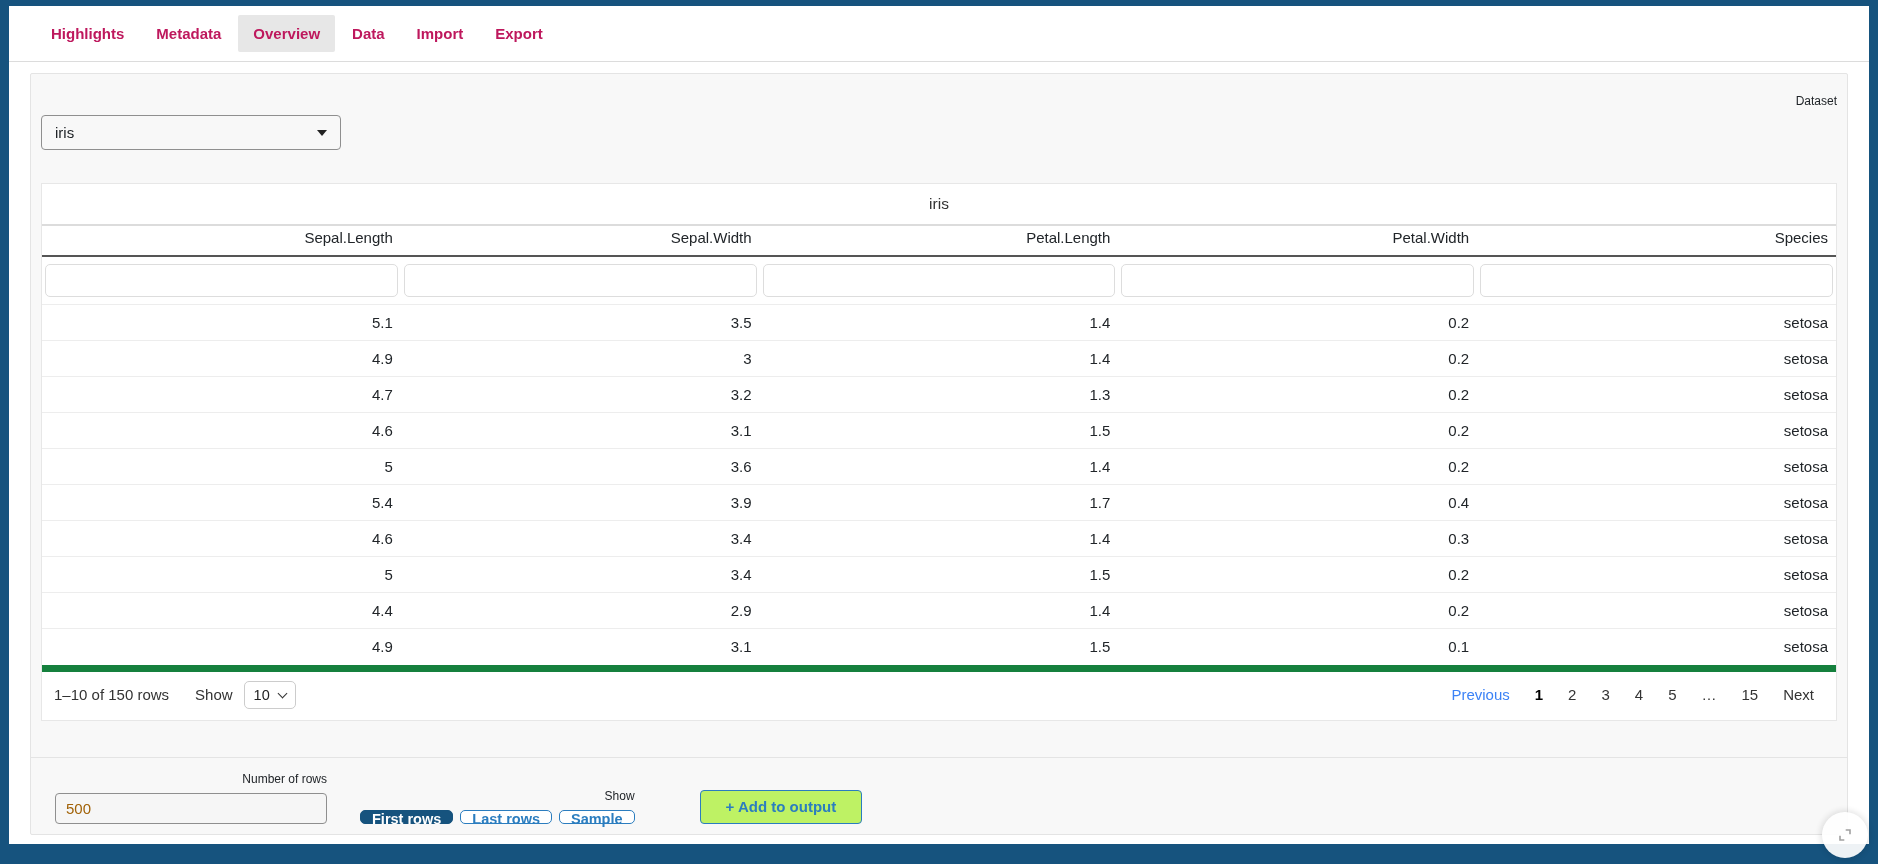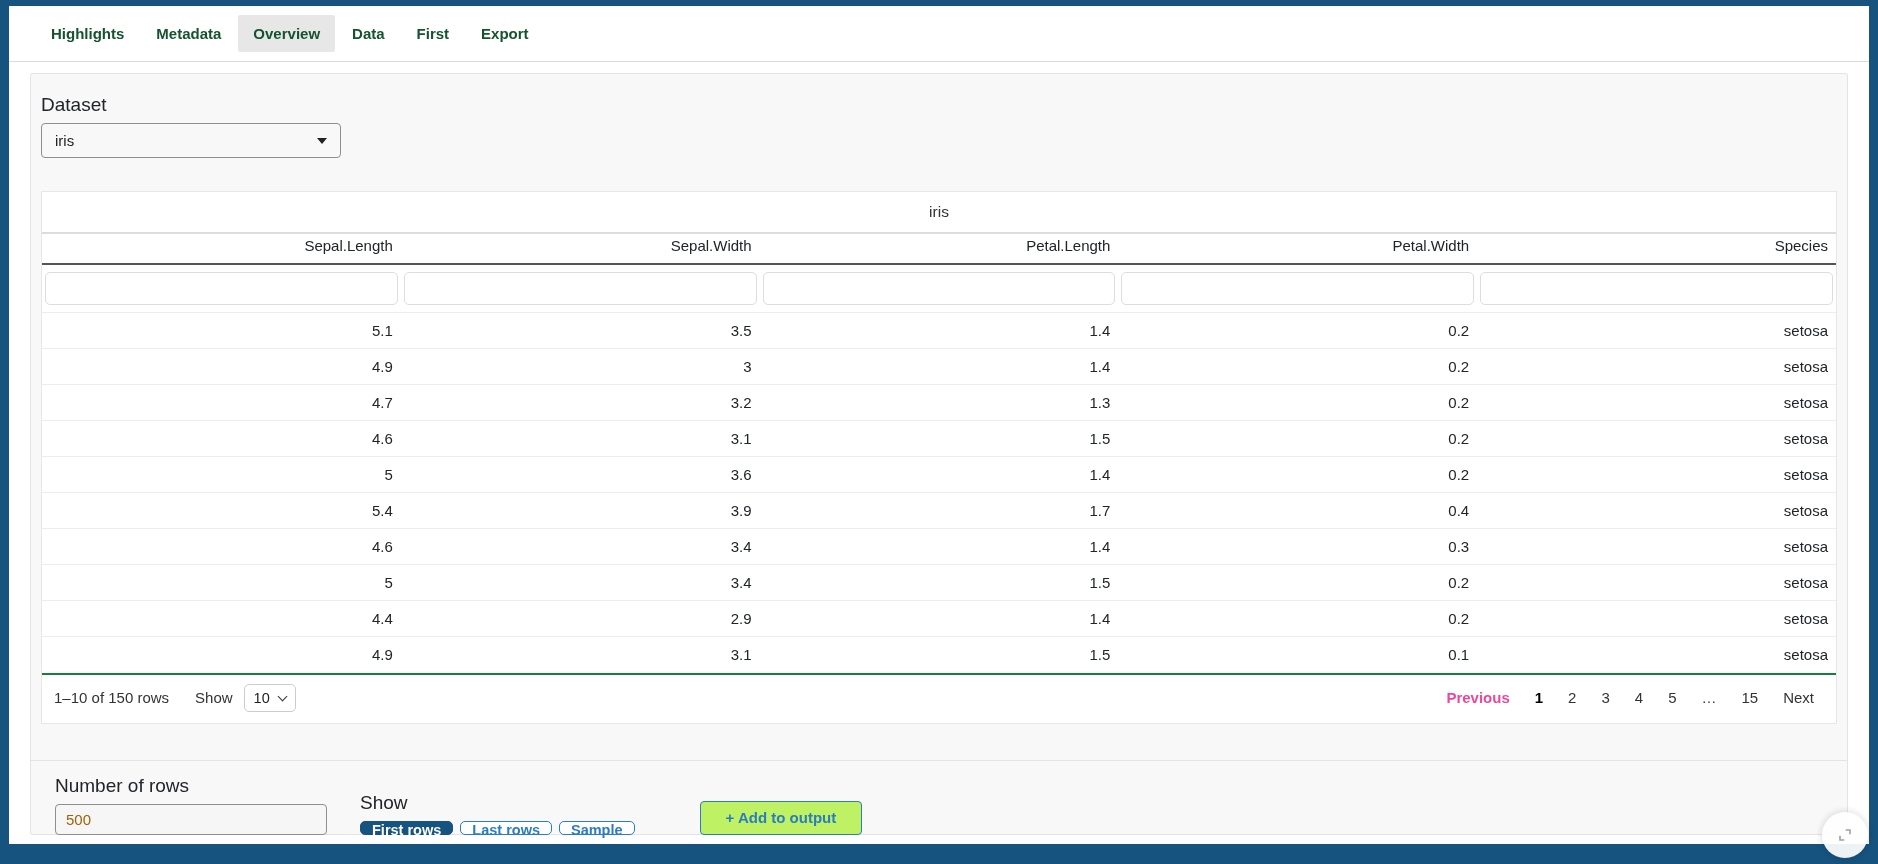--- a/index.html
+++ b/index.html
@@ -24,38 +24,38 @@
   .tabbar {
     display: flex; align-items: center;
     height: 56px;
     padding-left: 27px;
     border-bottom: 1px solid #dcdcdc;
     gap: 2px;
   }
   .tab {
     padding: 10px 15px;
     font-size: 15px; font-weight: 700;
-    color: #14532d;
+    color: #be185d;
     cursor: pointer;
     border-radius: 2px;
   }
   .tab.active { background: #e7e7e7; }
 
   
   .card {
     margin: 11px 21px 0;
     background: #f8f8f8;
     border: 1px solid #e4e4e4;
     border-radius: 2px;
     height: 762px;
   }
 
   
   .dataset-group { margin: 20px 10px 0; }
-  .field-label { font-size: 19px; color: #212529; margin-bottom: 7px; }
+  .field-label { font-size: 12px; color: #212529; margin-bottom: 7px; text-align: right; }
   .dataset-select {
     width: 300px; height: 35px;
     border: 1px solid #8f8f8f; border-radius: 4px;
     background: #f8f8f8;
     display: flex; align-items: center; justify-content: space-between;
     padding: 0 13px;
     font-size: 15px; color: #212529;
     cursor: pointer;
   }
   .caret-down {
@@ -104,21 +104,21 @@
     font-size: 15px; color: #212529;
     padding: 6px 8px;
     border-top: 1px solid #ededed;
     height: 36px;
     white-space: nowrap; overflow: hidden;
   }
 
   
   .table-footer {
     display: flex; align-items: center;
-    border-top: 2px solid #15803d;
+    border-top: 7px solid #15803d;
     padding: 9px 12px 11px;
     font-size: 15px; color: #333;
   }
   .range-text { margin-right: 26px; }
   .show-label { margin-right: 11px; }
   .page-size-select {
     height: 28px;
     border: 1px solid #cccccc; border-radius: 5px;
     background: #fff;
     display: flex; align-items: center; gap: 9px;
@@ -131,21 +131,21 @@
     border: solid #333;
     border-width: 0 1.8px 1.8px 0;
     transform: rotate(45deg);
     margin-top: -3px;
   }
   .pagination { margin-left: auto; display: flex; align-items: center; gap: 5px; }
   .page-item {
     padding: 3px 10px;
     color: #333; cursor: pointer; font-size: 15px;
   }
-  .page-item.disabled { color: #ec4899; cursor: default; font-weight: bold; }
+  .page-item.disabled { color: #3b82f6; cursor: default; }
   .page-item.current { font-weight: 700; color: #000; }
 
   
   .card-sep { border-top: 1px solid #e4e4e4; margin-top: 36px; }
   .bottom-controls {
     display: flex; align-items: flex-end;
     margin: 14px 24px 0;
   }
   .rows-input {
     width: 272px; height: 31px;
@@ -194,21 +194,21 @@
 <body>
 
 <div class="frame">
   <div class="page">
 
     <div class="tabbar">
       <div class="tab">Highlights</div>
       <div class="tab">Metadata</div>
       <div class="tab active">Overview</div>
       <div class="tab">Data</div>
-      <div class="tab">First</div>
+      <div class="tab">Import</div>
       <div class="tab">Export</div>
     </div>
 
     <div class="card">
 
       <div class="dataset-group">
         <div class="field-label">Dataset</div>
         <div class="dataset-select">
           <span>iris</span>
           <span class="caret-down"></span>

